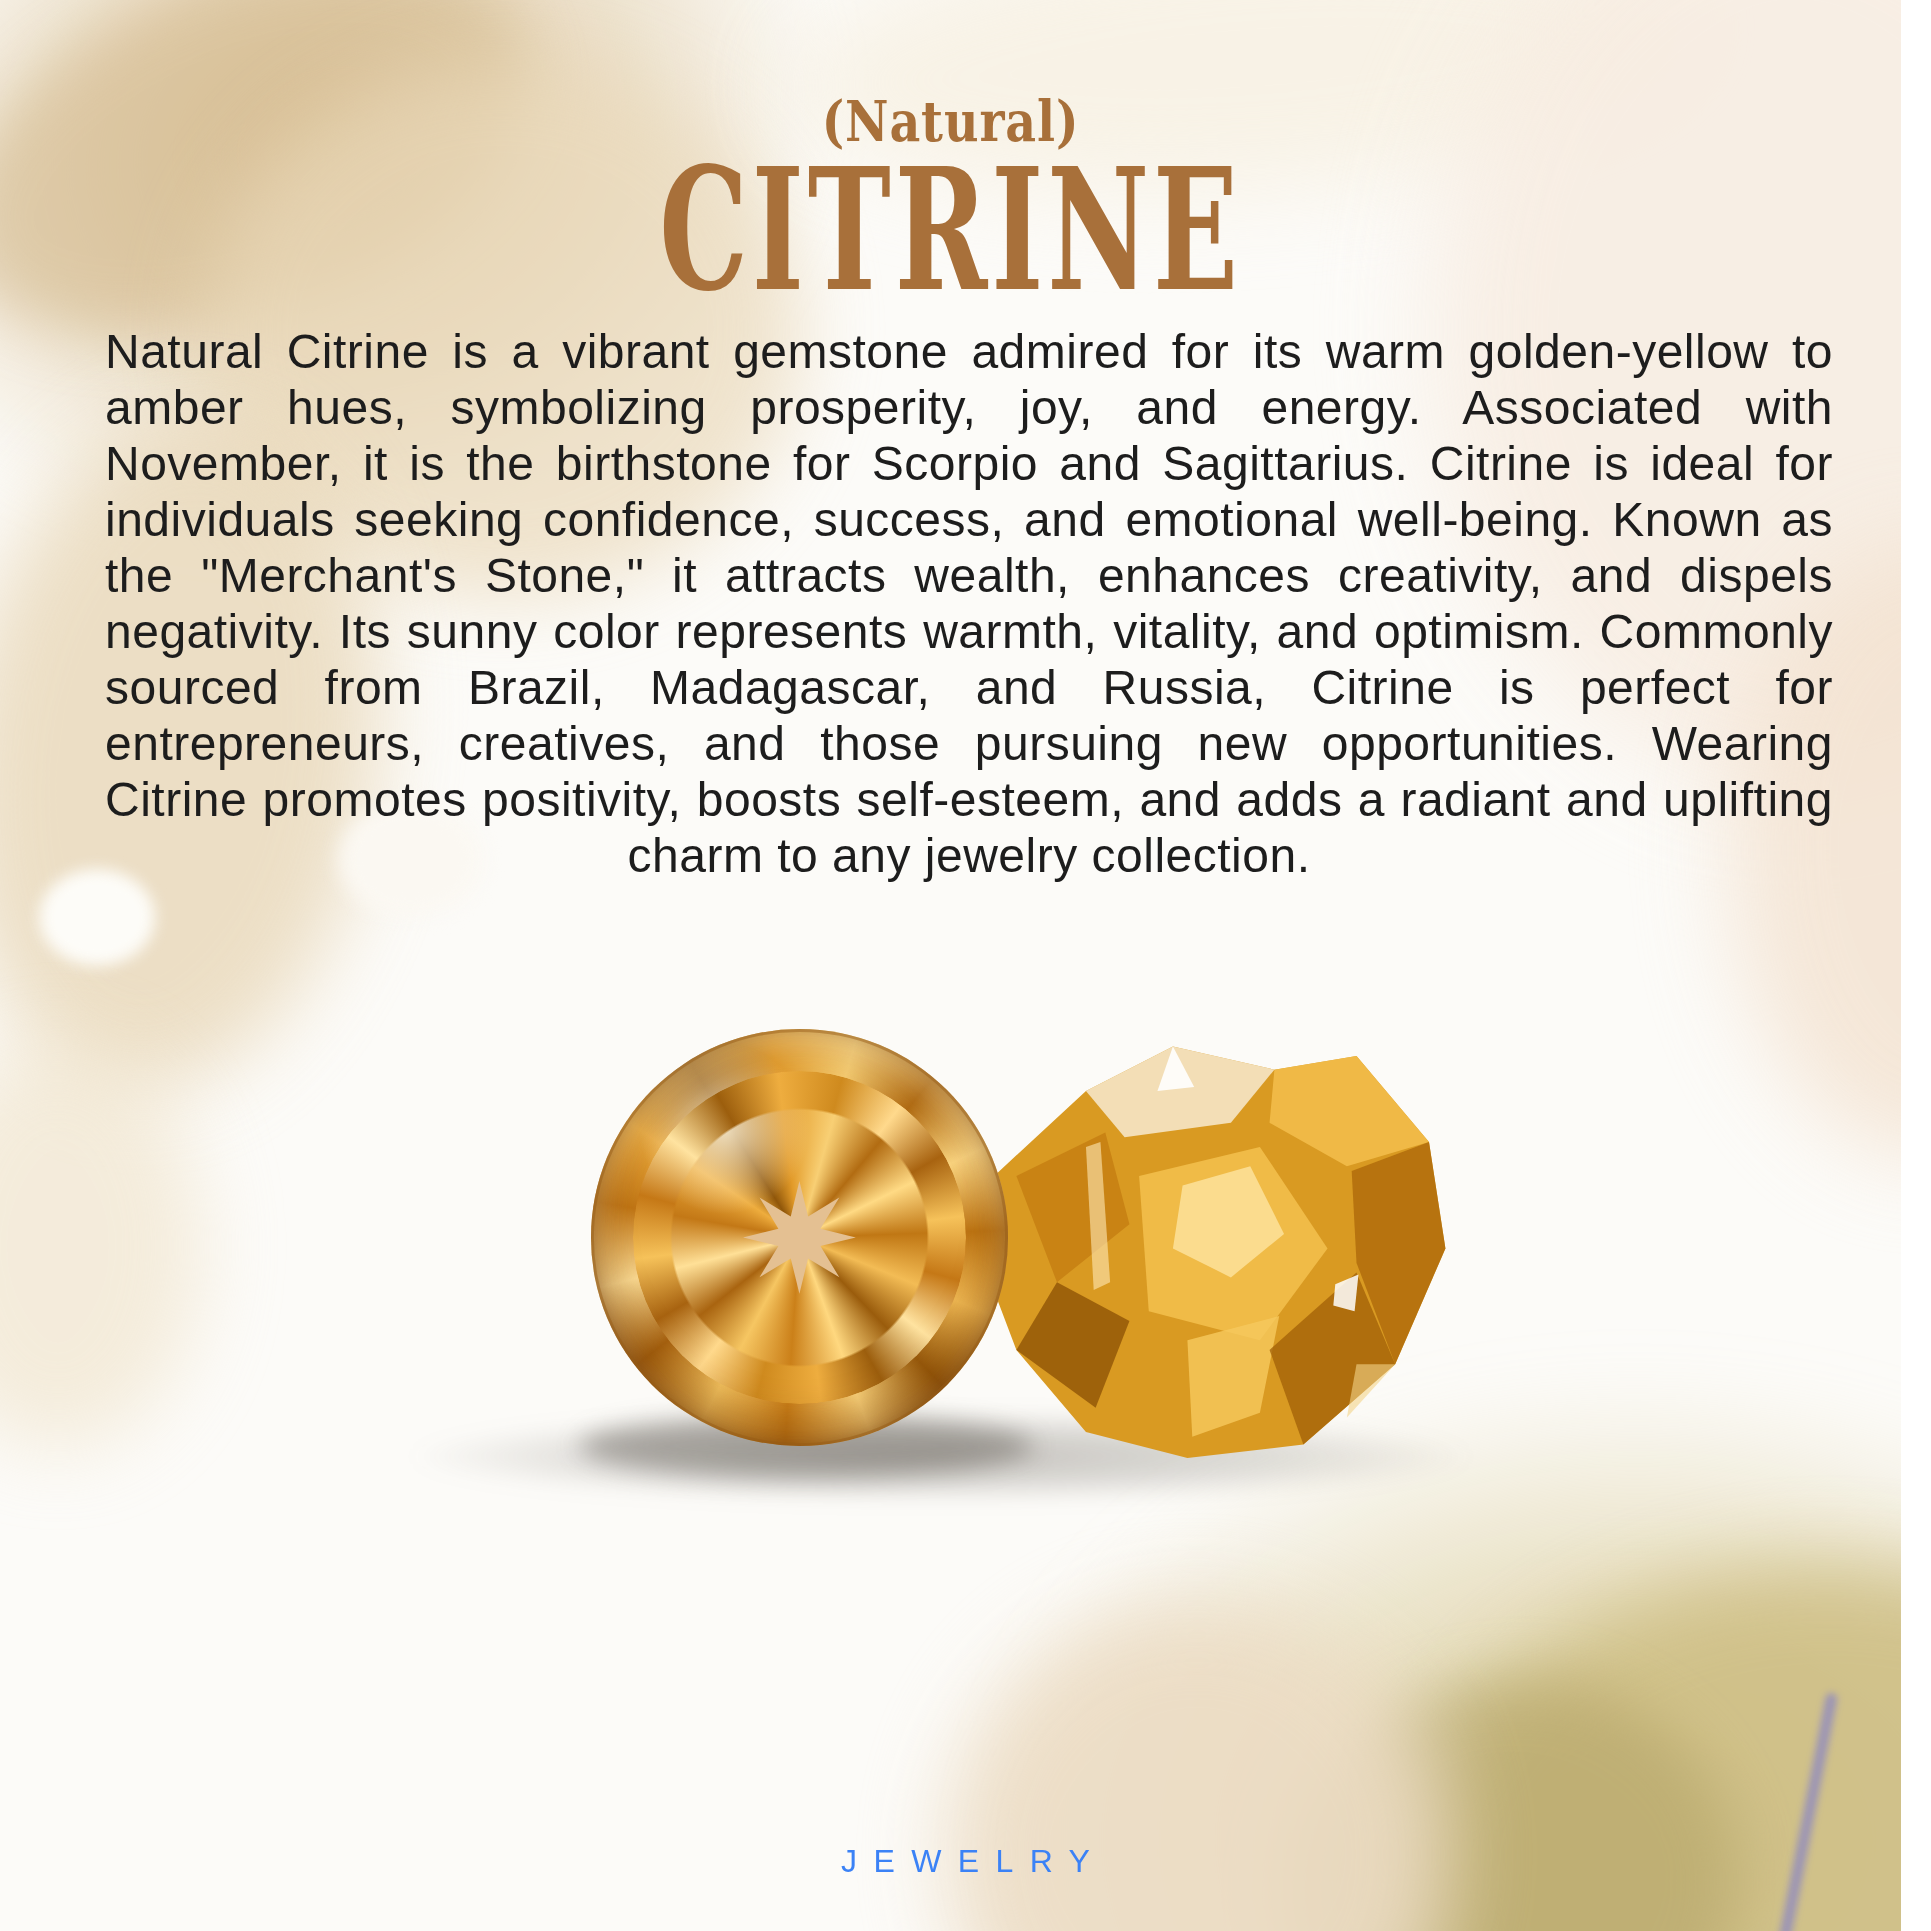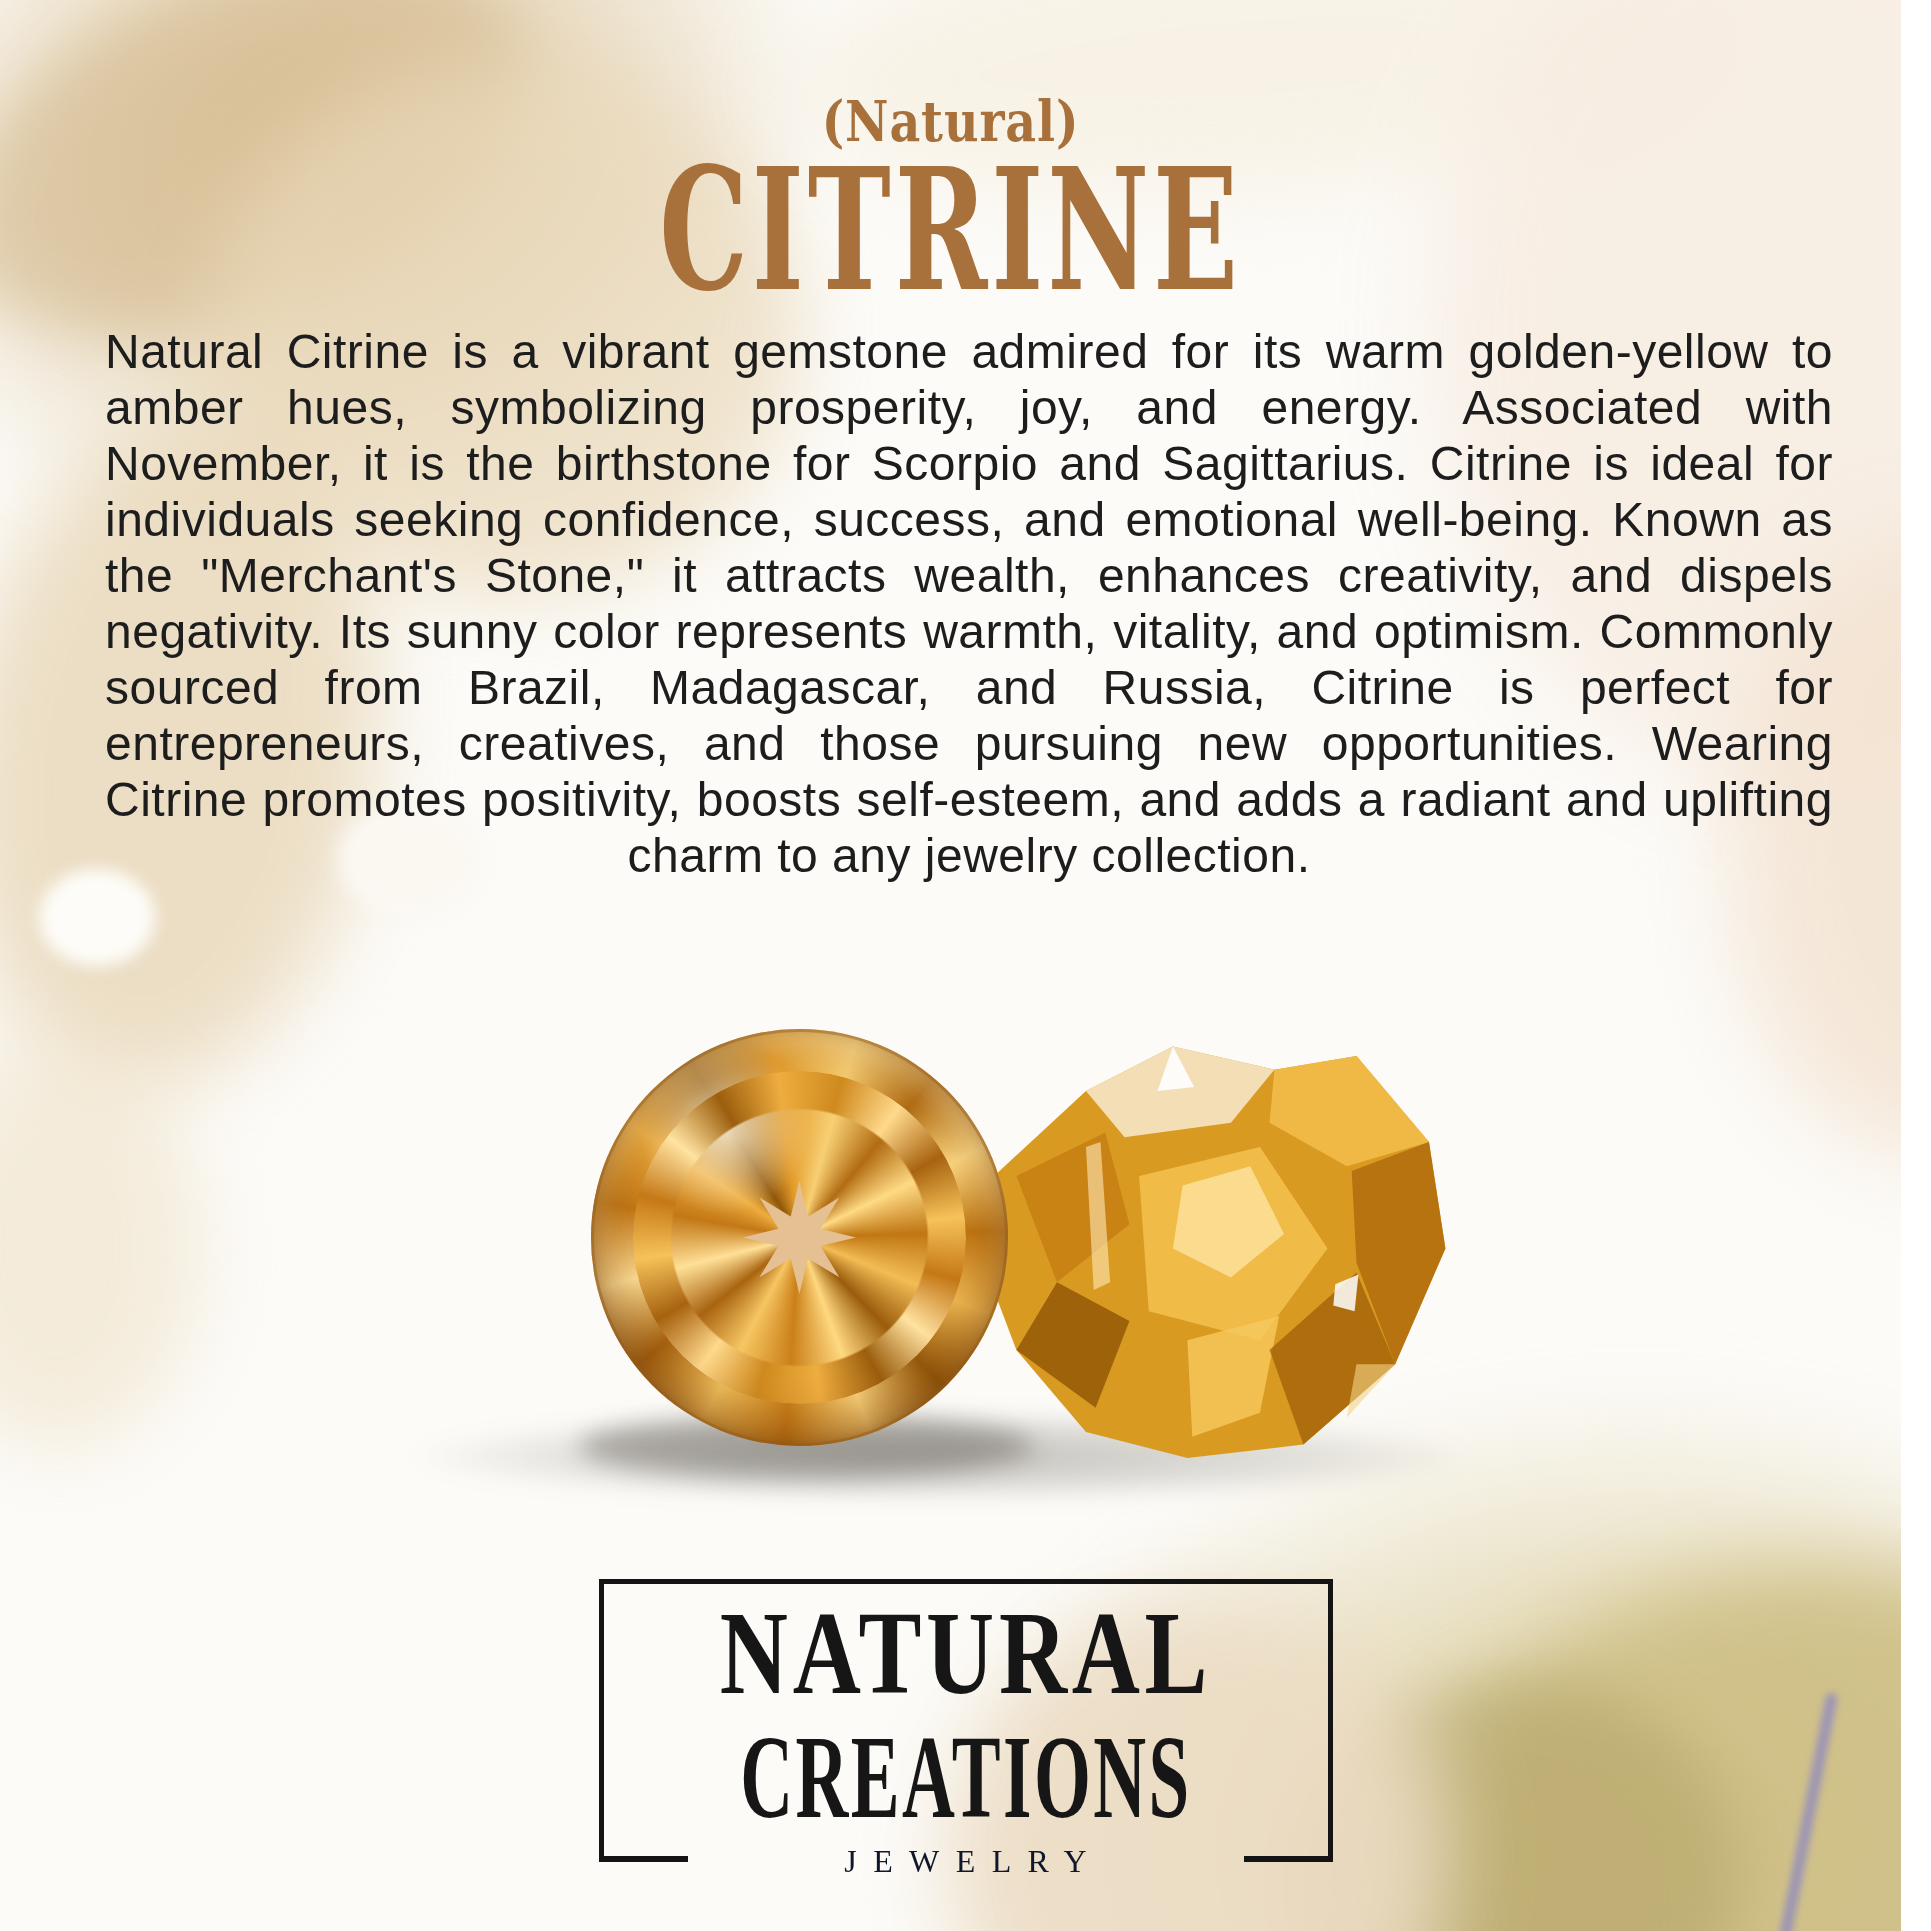--- a/index.html
+++ b/index.html
@@ -138,25 +138,16 @@
       <polygon points="408,262 432,252 428,290 406,284" fill="#ffffff" opacity="0.85"></polygon>
     </svg>
 
     <div class="round-gem">
       <svg class="gem-star" viewBox="0 0 200 200" xmlns="http://www.w3.org/2000/svg">
         <polygon points="100,48 108,80.6 136.8,63.2 119.4,92 152,100 119.4,108 136.8,136.8 108,119.4 100,152 92,119.4 63.2,136.8 80.6,108 48,100 80.6,92 63.2,63.2 92,80.6" fill="#e4c092"></polygon>
       </svg>
     </div>
   </div>
 
-  <div class="logo-box">
-    <div class="logo-frame-top"></div>
-    <div class="logo-frame-left"></div>
-    <div class="logo-frame-right"></div>
-    <div class="logo-frame-bl"></div>
-    <div class="logo-frame-br"></div>
-    <div class="logo-line-1" style="color: rgb(22, 22, 22);">NATURAL</div>
-    <div class="logo-line-2" style="color: rgb(22, 22, 22);">CREATIONS</div>
-  </div>
-  <div class="logo-subtitle" style="color: #0f172a; font-family: Liberation Serif, serif;">JEWELRY</div>
+  <div class="logo-subtitle" style="color: #3b82f6;">JEWELRY</div>
 
 </div>
 
 
 </body></html>

